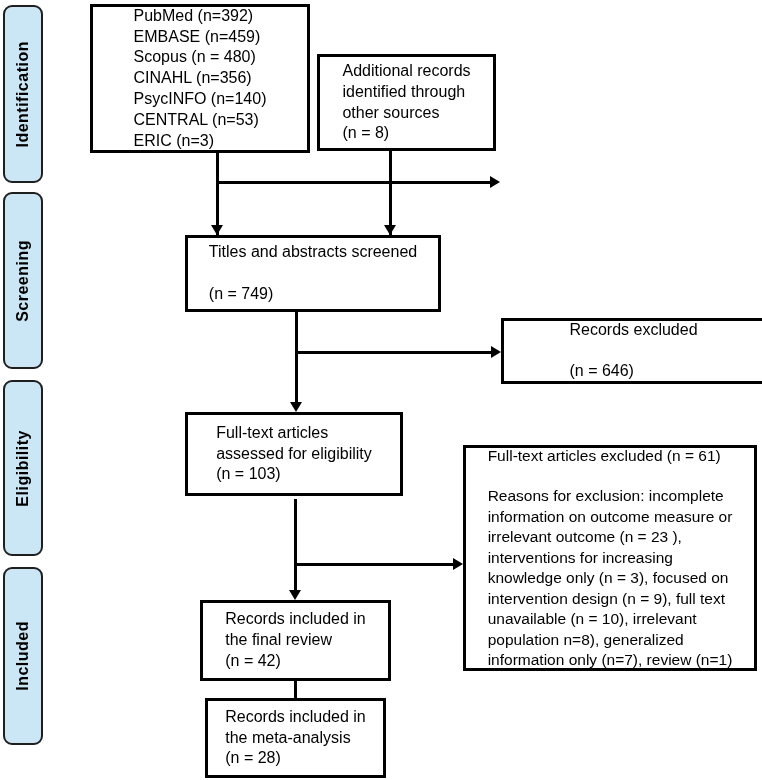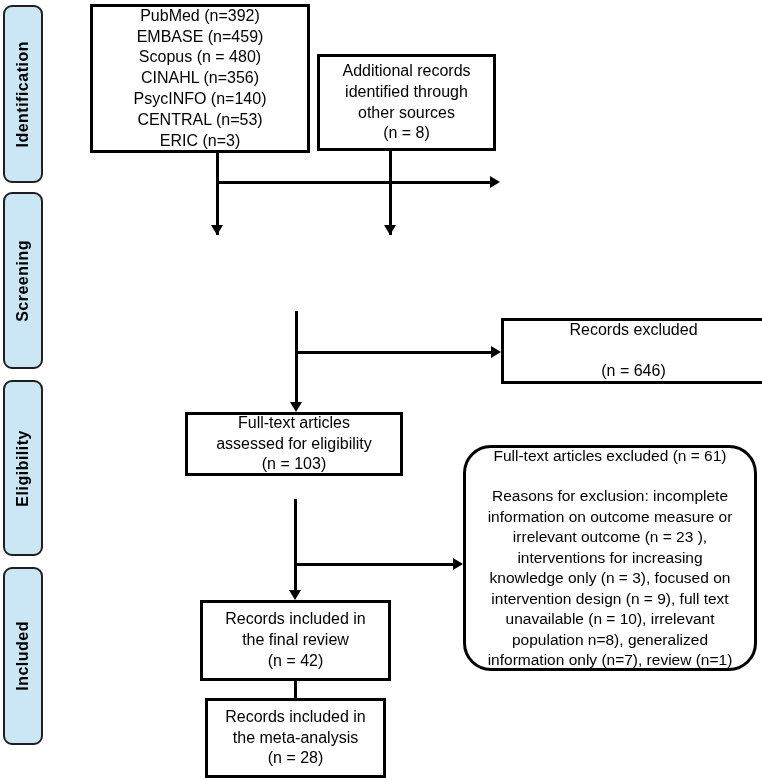--- a/index.html
+++ b/index.html
@@ -35,27 +35,27 @@
   }
   
   .fbox {
     position: absolute;
     background: #fff;
     border: 3px solid var(--box-border, #000000);
     box-sizing: border-box;
     display: flex;
     align-items: center;
     justify-content: center;
-    text-align: center;
+    text-align: left;
     white-space: pre-line;
     font-size: 16px;
     line-height: 1.3;
     padding: 2px;
   }
-  .fbox.small-text { font-size: 15.5px; line-height: 1.32; border-radius: 28px; }
+  .fbox.small-text { font-size: 15.5px; line-height: 1.32; }
   
   .vline, .hline { position: absolute; background: var(--line-color, #000000); }
   .vline { width: 3px; }
   .hline { height: 3px; }
   .arr-down {
     position: absolute; width: 0; height: 0;
     border-left: 6px solid transparent;
     border-right: 6px solid transparent;
     border-top: 10px solid var(--line-color, #000000);
   }
@@ -91,26 +91,29 @@
 PsycINFO (n=140)
 CENTRAL (n=53)
 ERIC (n=3)</div>
 
   <div class="fbox" style="left:317px;top:54px;width:179px;height:97px">Additional records
 identified through
 other sources
 (n = 8)</div>
 
 
+  <div class="fbox" style="left:185px;top:235px;width:256px;height:77px">Titles and abstracts screened
+
+(n = 749)</div>
 
   <div class="fbox" style="left:501px;top:318px;width:265px;height:66px">Records excluded
 
 (n = 646)</div>
 
-  <div class="fbox" style="left:185px;top:412px;width:218px;height:64px">Full-text articles
+  <div class="fbox" style="left:185px;top:412px;width:218px;height:84px">Full-text articles
 assessed for eligibility
 (n = 103)</div>
 
   <div class="fbox small-text" style="left:463px;top:445px;width:294px;height:226px">Full-text articles excluded (n = 61)
 
 Reasons for exclusion: incomplete
 information on outcome measure or
 irrelevant outcome (n = 23 ),
 interventions for increasing
 knowledge only (n = 3), focused on

